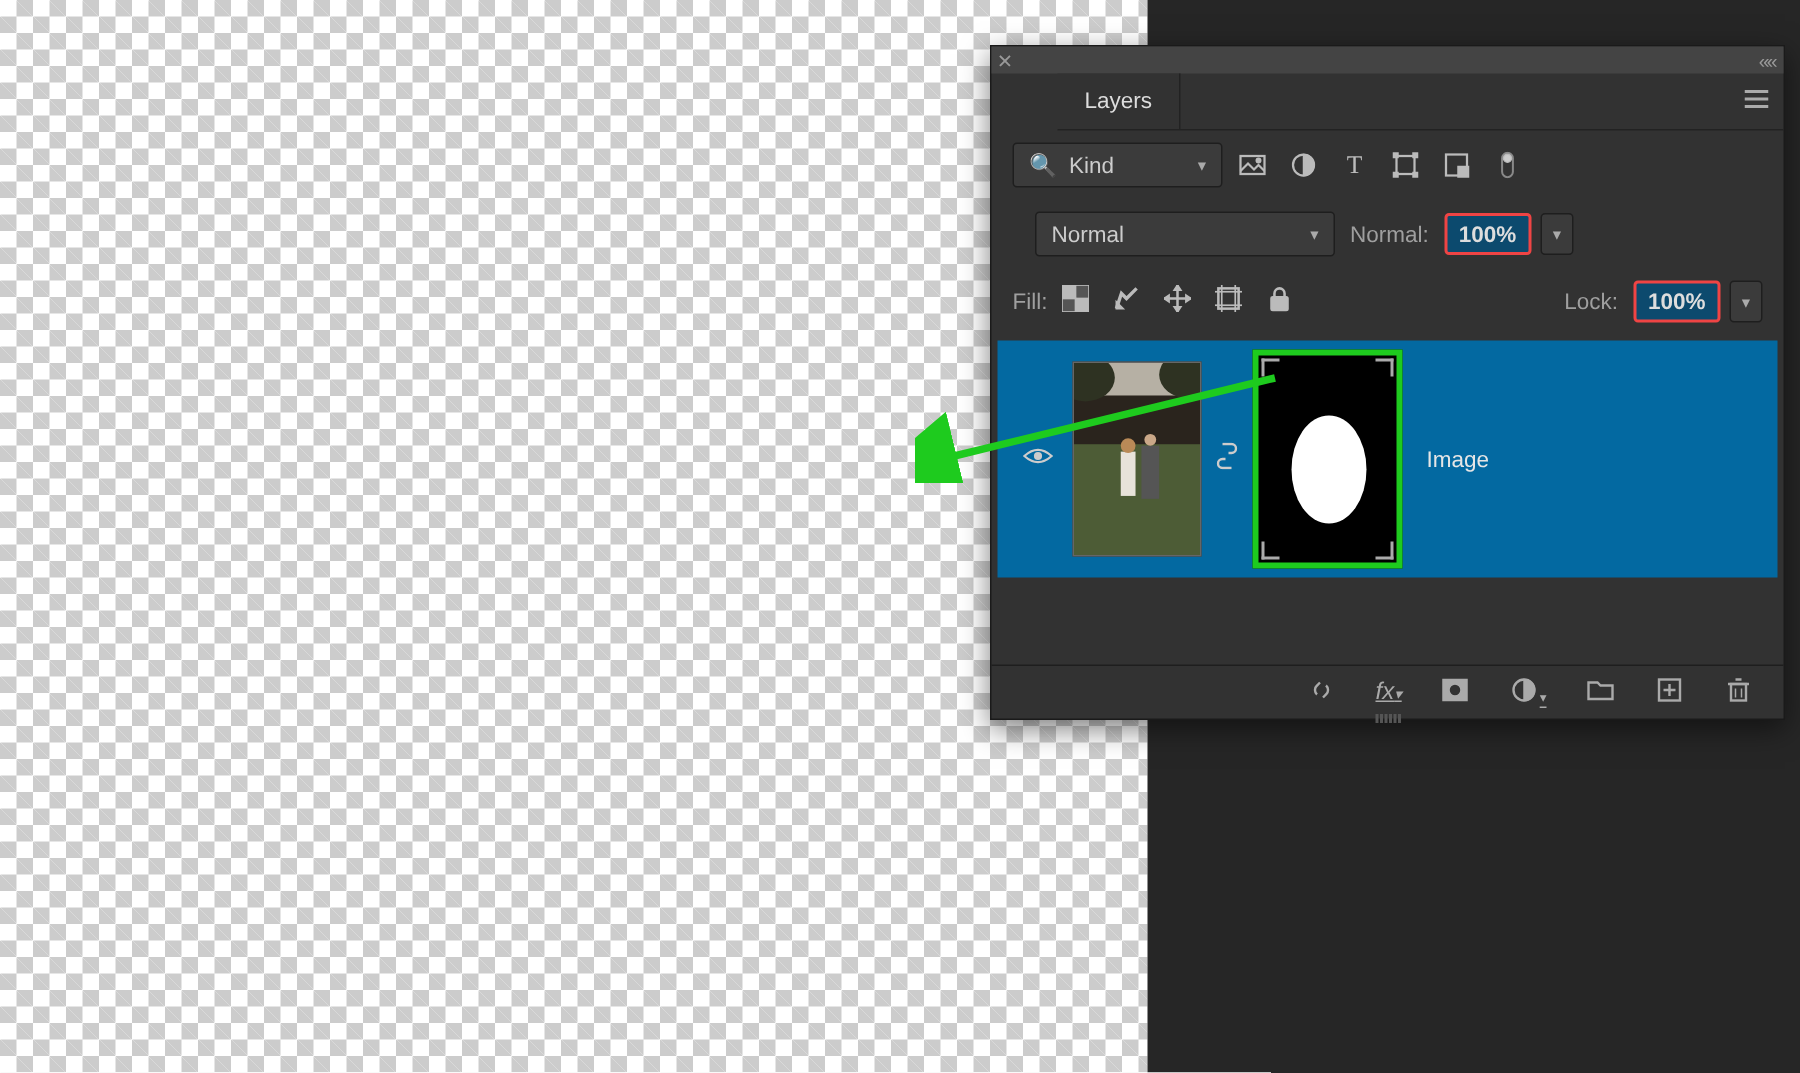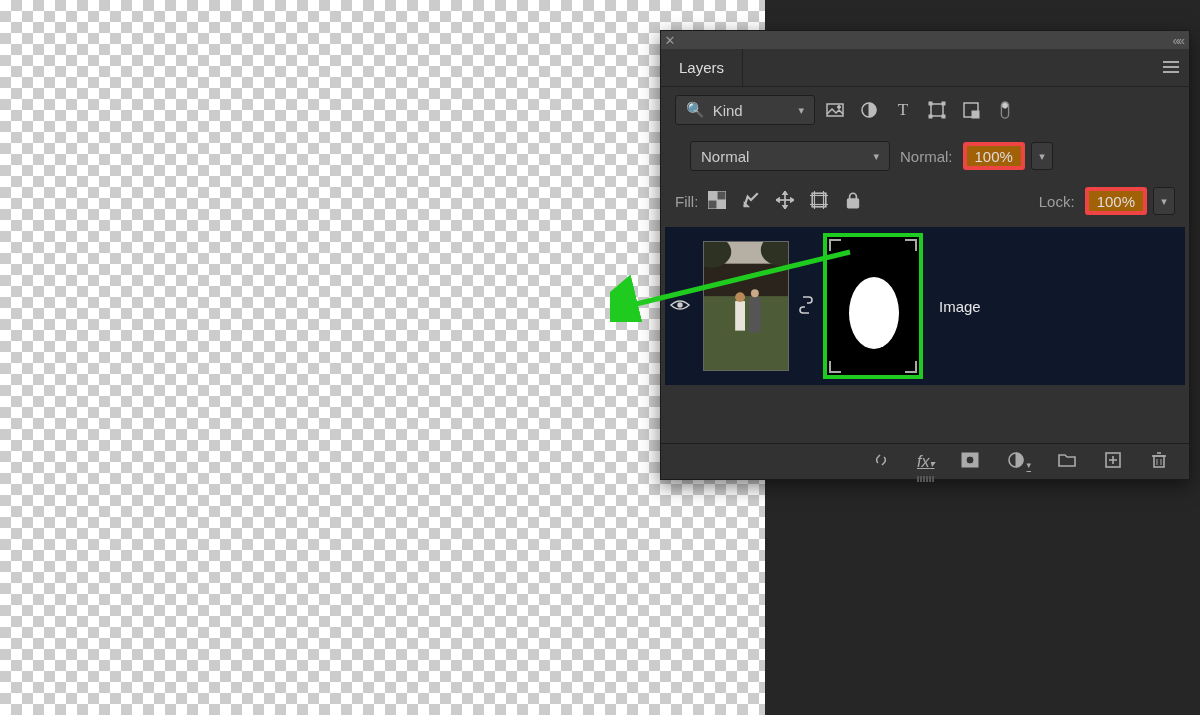--- a/index.html
+++ b/index.html
@@ -43,21 +43,21 @@
     height: 18px; background: #444; position: relative;
     display:flex; align-items:center;
   }
   .panel-top .close {
     width: 18px; height:18px; display:flex; align-items:center; justify-content:center;
     color:#999; font-size:13px;
   }
   .panel-top .dcollapse {
     position:absolute; right:6px; top:2px; color:#999; font-size:13px; letter-spacing:-2px;
   }
-  .tabrow { height: 38px; display:flex; align-items:stretch; border-bottom:1px solid #222; position:relative;}
+  .tabrow { height: 38px; display:flex; align-items:stretch; border-bottom:1px solid #222; position:relative;margin-left:44px;}
   .tab {
     padding: 0 18px; display:flex; align-items:center; color:#ddd; font-weight:500;
     background:#323232; border-right:1px solid #222;
   }
   .menu-icon { position:absolute; right:10px; top:10px; color:#aaa; }
   .menu-icon svg { width:16px; height:12px; }
 
   .filter-row, .blend-row, .lock-row {
     display:flex; align-items:center; gap:10px; padding: 8px 14px;
   }
@@ -71,36 +71,36 @@
   .filter-row .select { width:140px; }
   .filter-icons { display:flex; gap:14px; align-items:center; color:#bbb; }
   .filter-icons > span { display:flex; align-items:center; justify-content:center; width:20px; height:20px; }
   .filter-icons svg { width:18px; height:18px; fill:#bbb; stroke:#bbb; }
 
   .blend-row .select { width:200px;margin-left:15px; }
   .pct-field {
     display:flex; align-items:center; gap:6px;
   }
   .pct-field .box {
-    background:#a16207; border:4px solid #ef4444; border-radius:3px;
-    height:28px; padding:0 8px; display:flex; align-items:center; color:#ddd; min-width:56px;
+    background:#0c4a6e; border:2px solid #ef4444; border-radius:3px;
+    height:28px; padding:0 8px; display:flex; align-items:center; color:#ddd; min-width:56px;font-weight:bold;
   }
   .pct-field .chev-box {
     background:#3b3b3b; border:1px solid #1e1e1e; border-radius:3px;
     height:28px; width:22px; display:flex; align-items:center; justify-content:center; font-size:11px; color:#aaa;
   }
   .label { color:#9f9f9f; }
 
   .lock-row .icons { display:flex; gap:16px; align-items:center; color:#bbb;}
   .lock-row .icons svg { width:18px; height:18px; fill:#bbb; stroke:#bbb; }
 
   .layer-list { padding: 4px 4px 4px 4px; }
   .layer-row {
-    display:flex; align-items:center; gap:10px; padding:6px 2px;
-    background:#0f172a;
+    display:flex; align-items:center; gap:10px; padding:6px 14px;
+    background:#0369a1;
   }
   .eye { width:26px; text-align:center; color:#ccc; }
   .eye svg { width:20px; height:14px; fill:none; stroke:#ccc; stroke-width:1.6; }
   .thumb {
     width:86px; height:130px; border:1px solid #666; background:#222; position:relative; overflow:hidden; flex:0 0 auto;
   }
   .thumb.img svg { width:100%; height:100%; display:block; }
   .link-mini { color:#ccc; }
   .mask {
     width:100px; height:146px; border:4px solid #1ecb1e; background:#000; position:relative; flex:0 0 auto;

